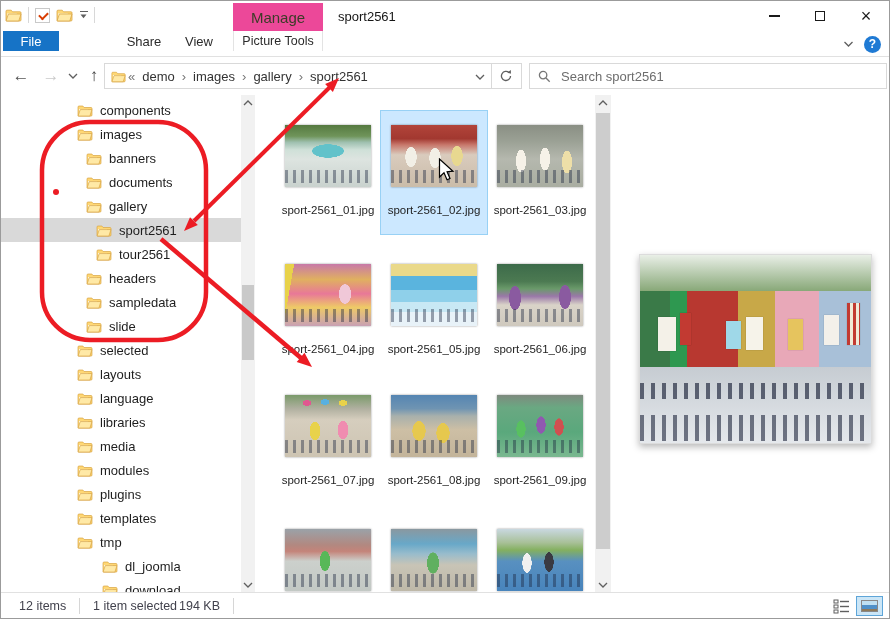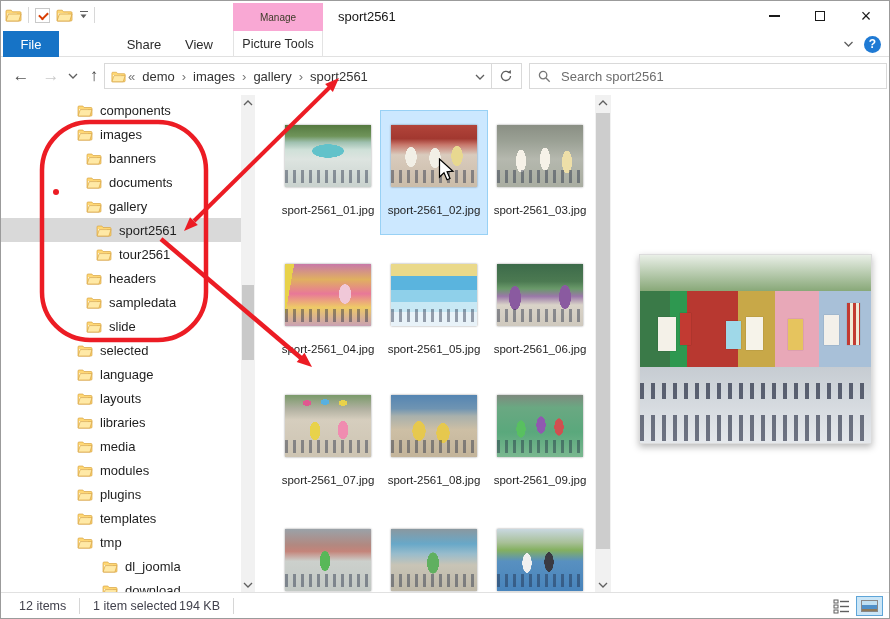--- a/index.html
+++ b/index.html
@@ -8,30 +8,30 @@
 
   
   .titlebar{position:absolute;left:0;top:0;width:100%;height:30px;background:#fff;}
   .qat{position:absolute;left:4px;top:6px;display:flex;align-items:center;gap:6px;}
   .qat .sep{width:1px;height:16px;background:#d8d8d8;}
   .fold{width:17px;height:14px;}
   .qat-check{width:15px;height:15px;border:1px solid #c9c9c9;background:#fff;position:relative;}
   .qat-check:before{content:"";position:absolute;left:3px;top:3px;width:7px;height:4px;border-left:2px solid #d83b01;border-bottom:2px solid #d83b01;transform:rotate(-45deg);}
   .qat-dd{display:flex;flex-direction:column;align-items:center;gap:1px;}
   .qat-dd .bar{width:8px;height:1.5px;background:#5f5f5f;}
-  .ctx-tab{position:absolute;left:232px;top:2px;width:90px;height:28px;background:#f9a8d4;display:flex;align-items:center;justify-content:center;font-size:10px;color:#3c3c28;}
+  .ctx-tab{position:absolute;left:232px;top:2px;width:90px;height:28px;background:#ec4899;display:flex;align-items:center;justify-content:center;font-size:15px;color:#3c3c28;}
   .win-title{position:absolute;left:337px;top:0;height:30px;display:flex;align-items:center;font-size:13px;color:#161616;}
   .caption{position:absolute;right:0;top:0;display:flex;}
   .cap-btn{width:46px;height:30px;display:flex;align-items:center;justify-content:center;color:#1a1a1a;font-size:15px;}
   .cap-btn .min{width:11px;height:1.4px;background:#1a1a1a;}
   .cap-btn .max{width:10px;height:10px;border:1.4px solid #1a1a1a;}
 
   
   .tabrow{position:absolute;left:0;top:30px;width:100%;height:26px;background:#fff;border-bottom:1px solid #e1e1e1;}
-  .rtab{position:absolute;top:0;height:26px;display:flex;align-items:center;justify-content:center;font-size:13px;color:#2b2b2b;}
+  .rtab{position:absolute;top:0;height:20px;display:flex;align-items:center;justify-content:center;font-size:13px;color:#2b2b2b;}
   .rtab.file{left:2px;width:56px;background:#1673c6;color:#fff;}
   .rtab.home{left:60px;width:54px;margin-top:24px;}
   .rtab.share{left:116px;width:54px;}
   .rtab.view{left:172px;width:52px;}
   .rtab.ptools{left:232px;width:90px;border-left:1px solid #e3e3e3;border-right:1px solid #e3e3e3;font-size:12.5px;}
   .ribbon-right{position:absolute;right:8px;top:30px;height:26px;display:flex;align-items:center;gap:10px;}
   .help-btn{width:17px;height:17px;border-radius:50%;background:#1f7ad4;color:#fff;font-size:12px;font-weight:bold;display:flex;align-items:center;justify-content:center;}
 
   
   .navrow{position:absolute;left:0;top:56px;width:100%;height:38px;background:#fff;}
@@ -287,27 +287,27 @@
     <div class="trow l1">
         <svg class="fi" width="16" height="13" viewBox="0 0 17 14">
           <use href="#folderIcon"></use>
         </svg>
         <span>selected</span>
       </div>
     <div class="trow l1">
         <svg class="fi" width="16" height="13" viewBox="0 0 17 14">
           <use href="#folderIcon"></use>
         </svg>
+        <span>layouts</span>
+      </div>
+    <div class="trow l1">
+        <svg class="fi" width="16" height="13" viewBox="0 0 17 14">
+          <use href="#folderIcon"></use>
+        </svg>
         <span>language</span>
-      </div>
-    <div class="trow l1">
-        <svg class="fi" width="16" height="13" viewBox="0 0 17 14">
-          <use href="#folderIcon"></use>
-        </svg>
-        <span>layouts</span>
       </div>
     <div class="trow l1">
         <svg class="fi" width="16" height="13" viewBox="0 0 17 14">
           <use href="#folderIcon"></use>
         </svg>
         <span>libraries</span>
       </div>
     <div class="trow l1">
         <svg class="fi" width="16" height="13" viewBox="0 0 17 14">
           <use href="#folderIcon"></use>

